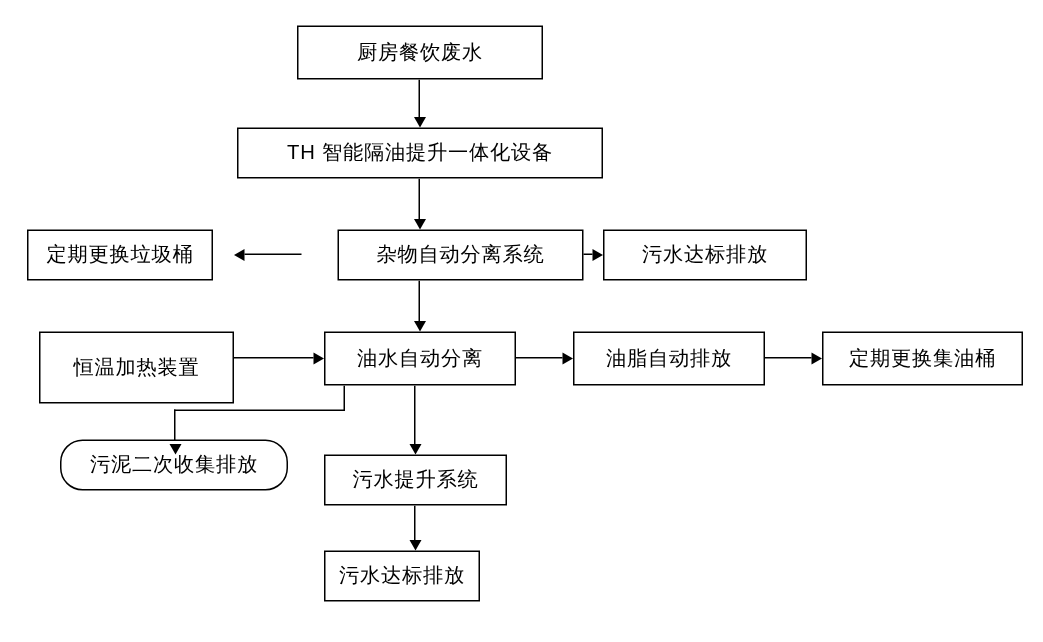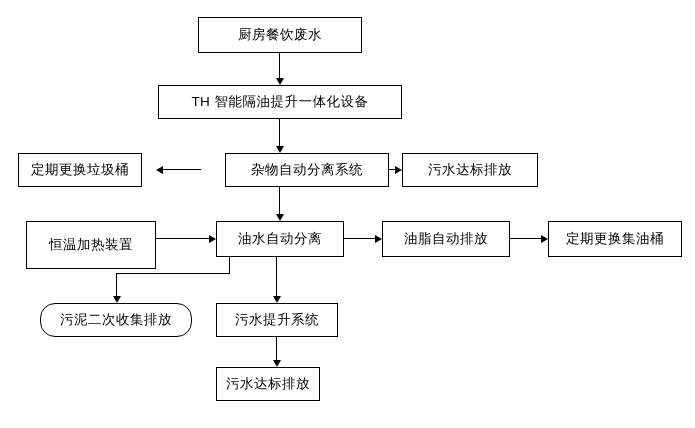--- a/index.html
+++ b/index.html
@@ -101,17 +101,17 @@
 
   <div class="node" style="left:198px; top:17px;  width:164px; height:36px;">厨房餐饮废水</div>
   <div class="node" style="left:158px; top:85px;  width:244px; height:34px;">TH 智能隔油提升一体化设备</div>
   <div class="node" style="left:200px; top:153px; width:164px; height:34px;margin-left:25px;">杂物自动分离系统</div>
   <div class="node" style="left:18px;  top:153px; width:124px; height:34px;">定期更换垃圾桶</div>
   <div class="node" style="left:402px; top:153px; width:136px; height:34px;">污水达标排放</div>
   <div class="node" style="left:216px; top:221px; width:128px; height:36px;">油水自动分离</div>
   <div class="node" style="left:26px;  top:221px; width:130px; height:48px;">恒温加热装置</div>
   <div class="node" style="left:382px; top:221px; width:128px; height:36px;">油脂自动排放</div>
   <div class="node" style="left:548px; top:221px; width:134px; height:36px;">定期更换集油桶</div>
-  <div class="node" style="left:40px;  top:303px; width:152px; height:34px;border-radius:15px;">污泥二次收集排放</div>
+  <div class="node" style="left:40px;  top:293px; width:152px; height:34px;border-radius:15px;">污泥二次收集排放</div>
   <div class="node" style="left:216px; top:303px; width:122px; height:34px;">污水提升系统</div>
   <div class="node" style="left:216px; top:367px; width:104px; height:34px;">污水达标排放</div>
 
 </div>
 
 </body></html>

